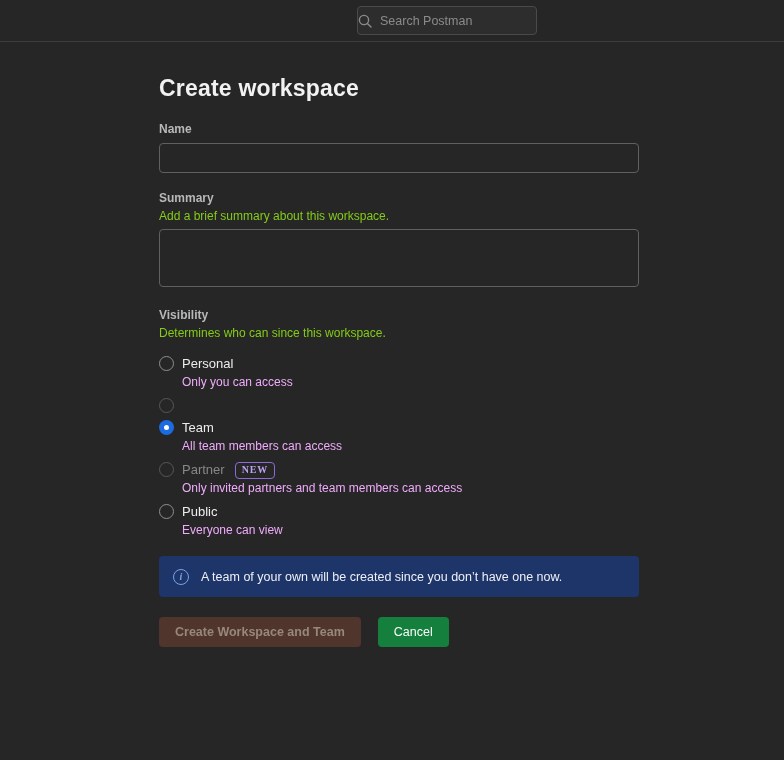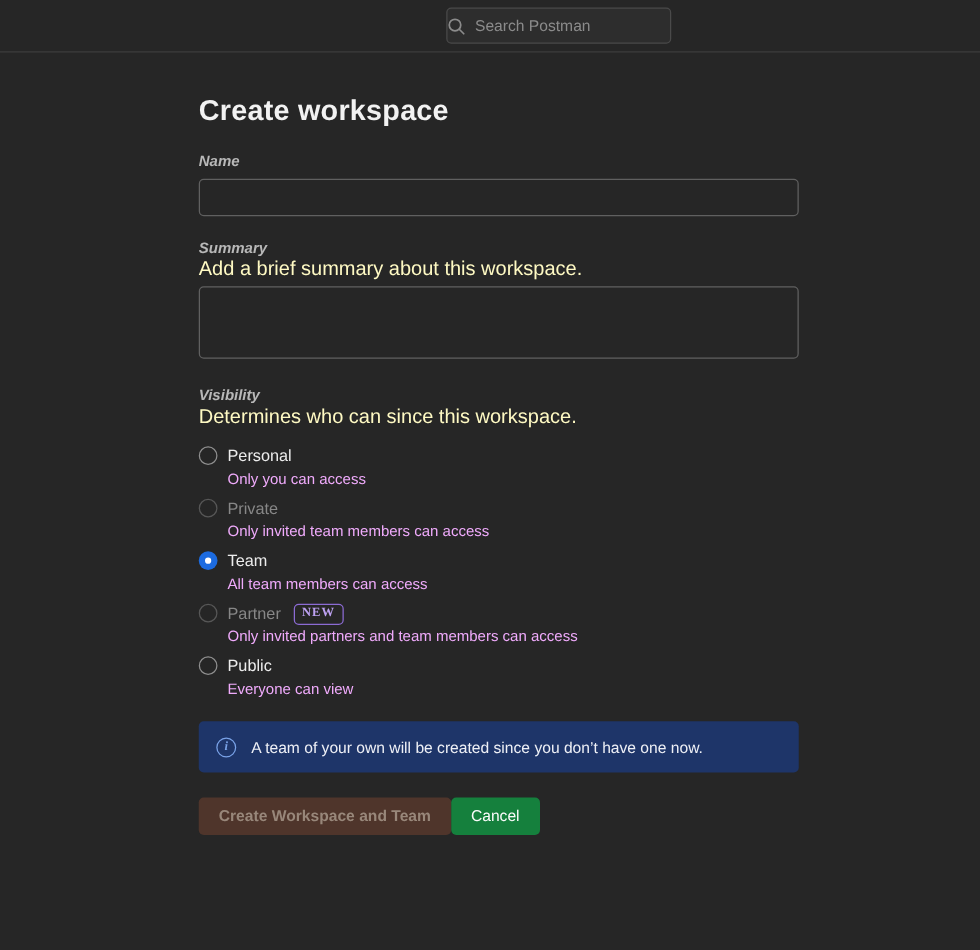--- a/index.html
+++ b/index.html
@@ -45,25 +45,24 @@
     font-weight: 700;
     color: #f2f2f2;
     letter-spacing: 0.2px;
   }
   .field-label {
     display: block;
     font-size: 12px;
     font-weight: 700;
     color: #b8b8b8;
     line-height: 15px;
-    font-style: italic;
   }
   .help-text {
-    font-size: 16px;
-    color: #fef9c3;
+    font-size: 12px;
+    color: #84cc16;
     line-height: 16px;
     margin-top: 2px;
   }
   .text-input {
     width: 480px;
     height: 30px;
     margin-top: 6px;
     background: transparent;
     border: 1px solid #606060;
     border-radius: 4px;
@@ -176,20 +175,21 @@
     font-style: italic;
   }
   .banner-text {
     font-size: 12.5px;
     color: #eef0f6;
   }
   
   .actions {
     margin-top: 20px;
     display: flex;
+    gap: 17px;
   }
   .btn {
     height: 30px;
     border: none;
     border-radius: 4px;
     font-family: "Liberation Sans", sans-serif;
     font-size: 12.5px;
     font-weight: 600;
     padding: 0 16px;
     cursor: pointer;
@@ -243,26 +243,20 @@
         <div>
           <div class="option-label-row">
             <span class="option-label">Personal</span>
           </div>
           <div class="option-desc">Only you can access</div>
         </div>
       </div>
 
       <div class="option disabled">
         <span class="radio"></span>
-        <div>
-          <div class="option-label-row">
-            <span class="option-label">Private</span>
-          </div>
-          <div class="option-desc">Only invited team members can access</div>
-        </div>
       </div>
 
       <div class="option selected">
         <span class="radio"></span>
         <div>
           <div class="option-label-row">
             <span class="option-label">Team</span>
           </div>
           <div class="option-desc">All team members can access</div>
         </div>

